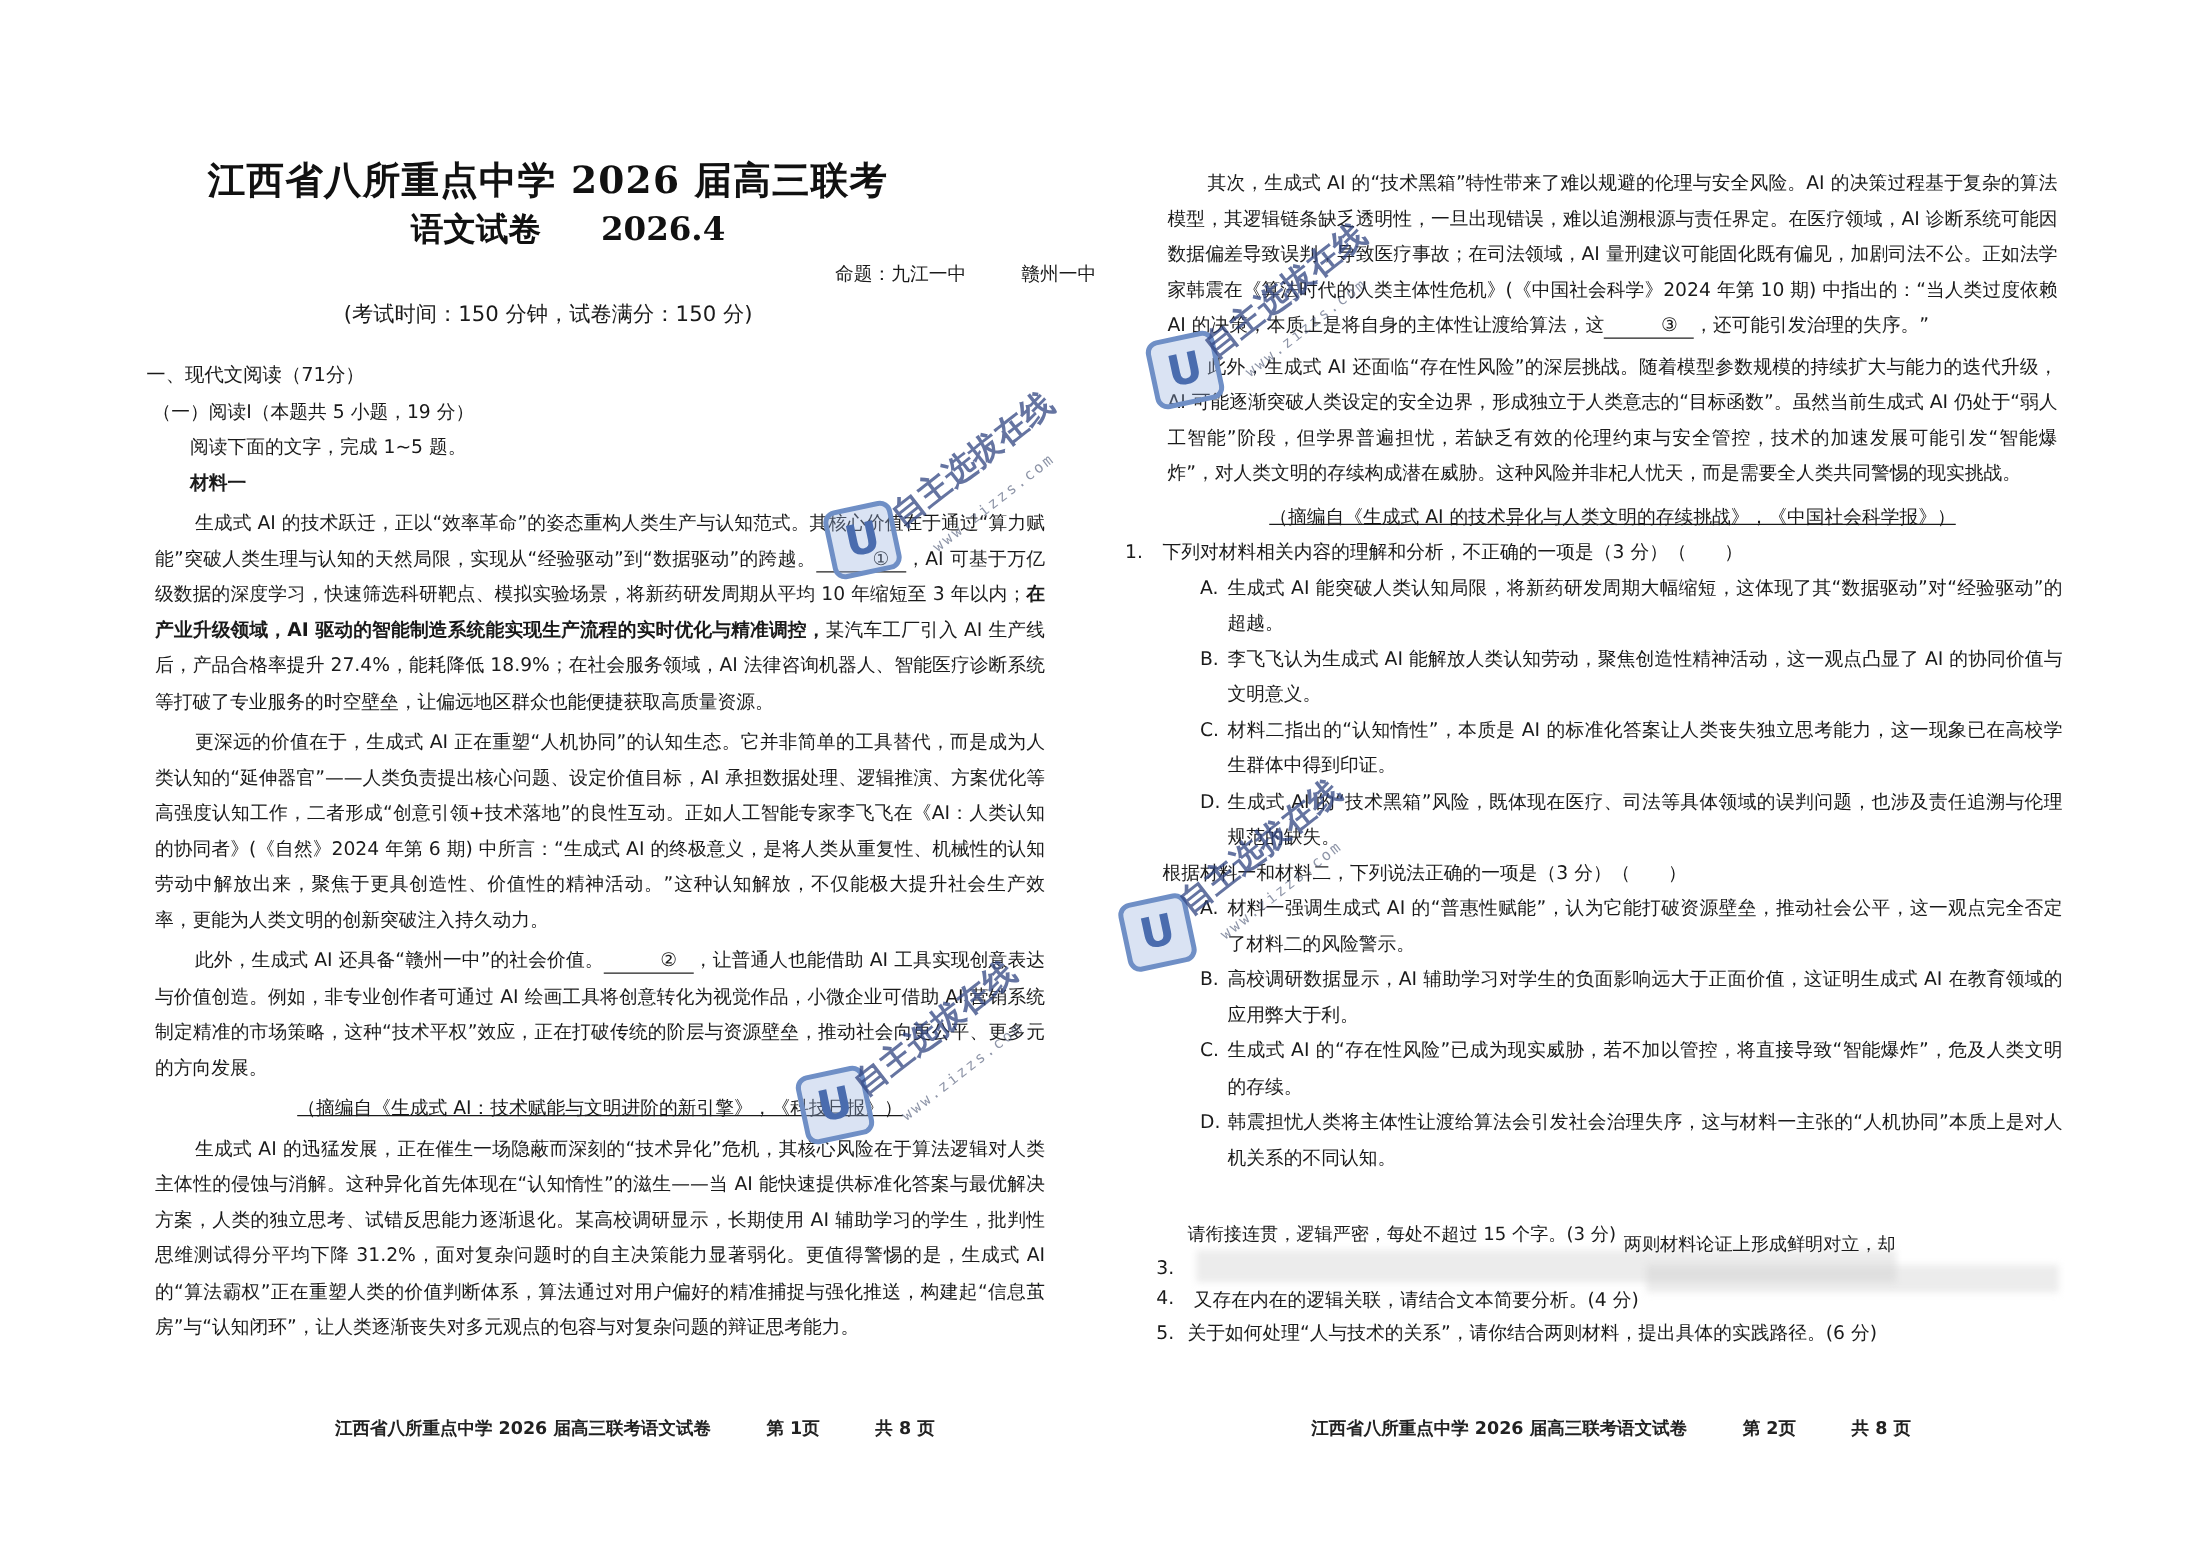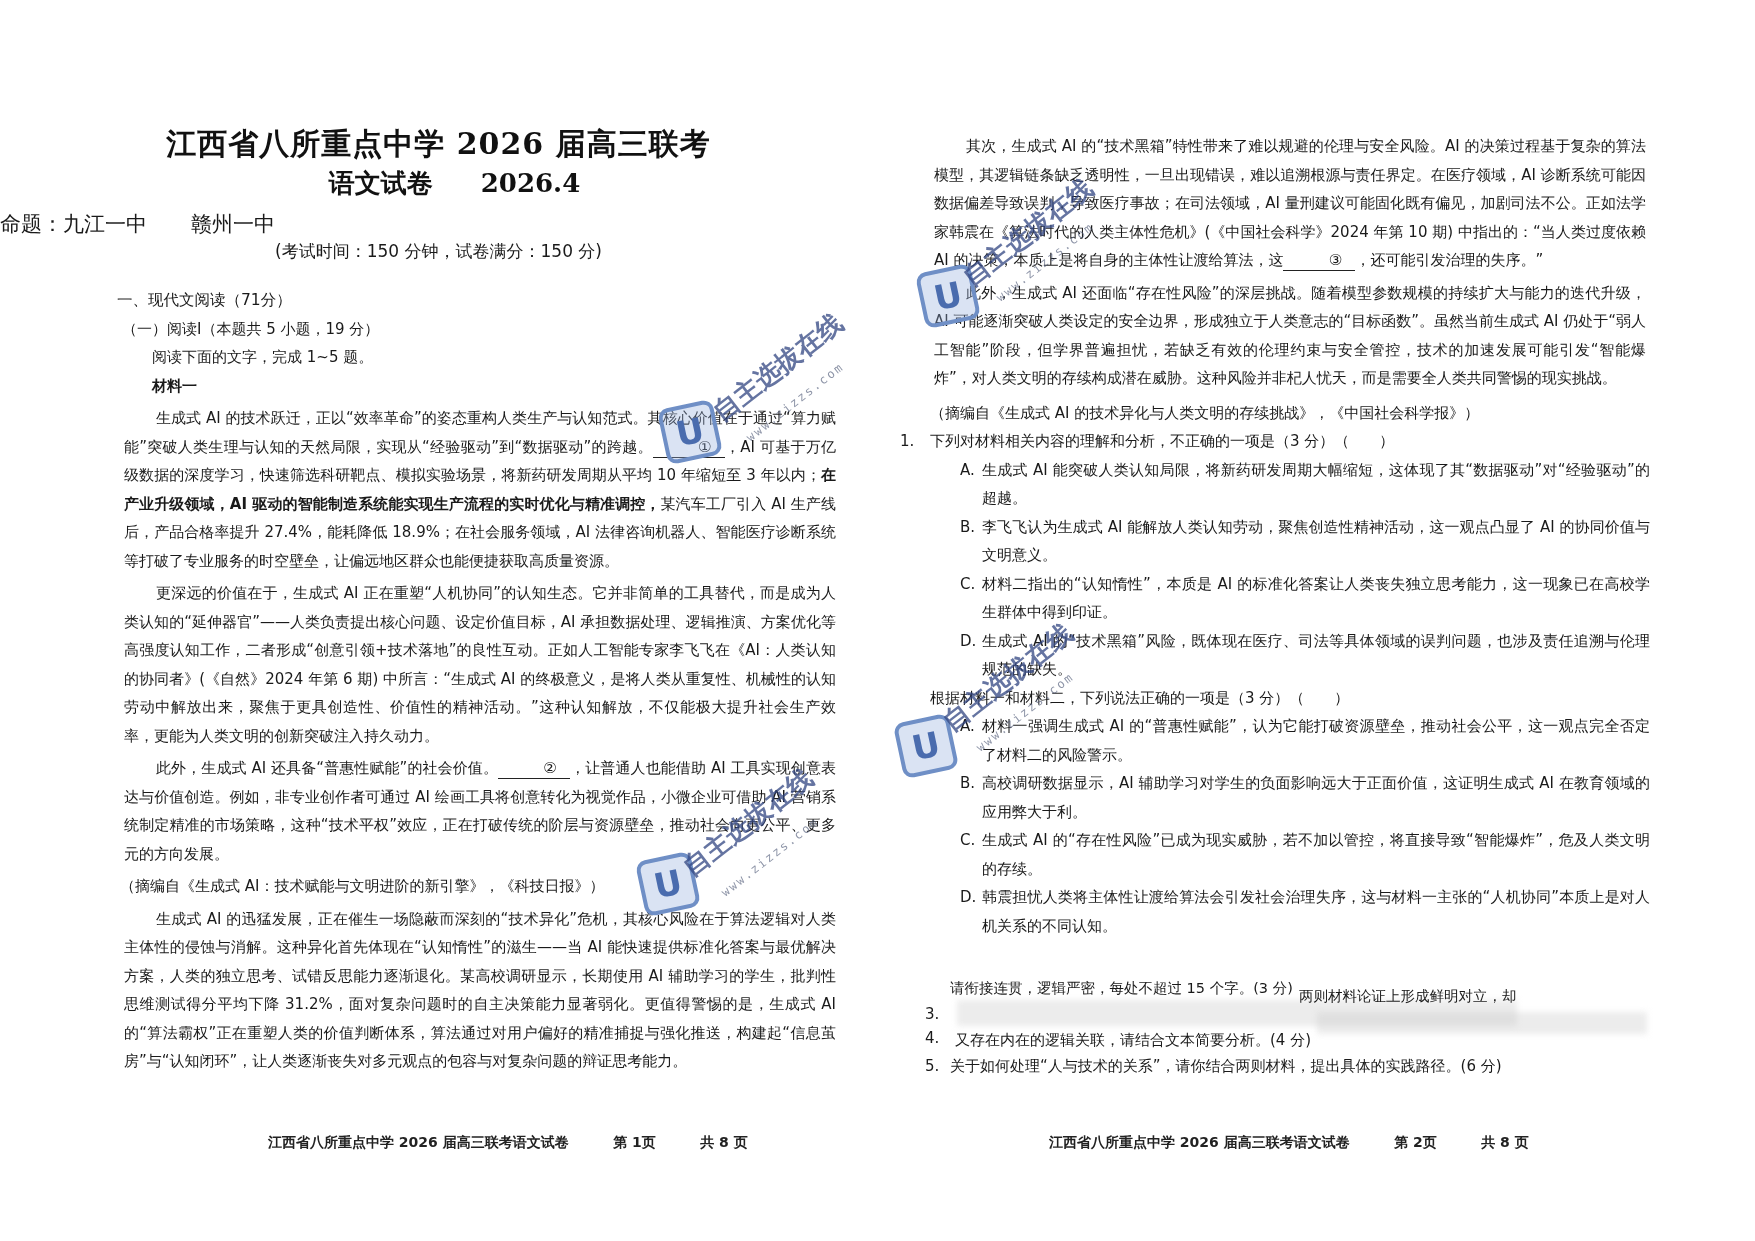--- a/index.html
+++ b/index.html
@@ -14,40 +14,40 @@
   .title-main {
     position: absolute; left: 0; width: 877px; top: 124px; text-align: center;
     font-size: 30px; font-weight: bold; letter-spacing: 1px; color: #111;
   }
   .title-sub {
     position: absolute; left: 0; width: 877px; top: 166px; text-align: center;
     font-size: 26px; font-weight: bold; color: #111; padding-left: 16px;
   }
   .title-sub .date { margin-left: 48px; }
   .authors {
-    position: absolute; left: 0; width: 877px; top: 210px; text-align: left;
-    font-size: 21px; font-family: "DejaVu Sans", sans-serif;
+    position: absolute; left: 0; width: 877px; top: 210px; text-align: right;
+    font-size: 15px; font-family: "DejaVu Sans", sans-serif;
   }
   .authors .sep { display: inline-block; width: 44px; }
   .examinfo {
     position: absolute; left: 0; width: 877px; top: 240px; text-align: center;
     font-size: 17px; font-family: "DejaVu Sans", sans-serif;
   }
 
   .text-block { position: absolute; font-size: 15px; line-height: 28.5px; font-family: "DejaVu Sans", sans-serif; }
   .left .text-block { left: 120px; width: 720px; }
   .right .text-block { left: 53px; width: 720px; }
 
   .sec-head { font-size: 15.5px; }
   .indent { text-indent: 32px; }
   .ind1 { padding-left: 14px; }
   .mat-title { padding-left: 32px; font-weight: bold; }
   .para { text-align: justify; text-indent: 32px; margin: 4px; }
   .bold { font-weight: bold; }
-  .source { text-align: left; }
+  .source { text-align: center; text-decoration: underline; }
   .blank { display: inline-block; border-bottom: 1px solid #222; width: 72px; text-align: center; line-height: 20px; }
 
   .question { display: flex; margin: 0; }
   .qnum { width: 30px; flex: none; }
   .qbody { flex: 1; }
   .opt { padding-left: 30px; display: flex; }
   .opt .olabel { width: 22px; flex: none; }
   .opt .otext { flex: 1; text-align: justify; }
 
   .footer {
@@ -85,21 +85,21 @@
   </div>
   <div class="examinfo">(考试时间：150 分钟，试卷满分：150 分)</div>
 
   <div class="text-block" style="top:286px;">
     <div class="sec-head" style="margin-left:-3px;">一、现代文阅读（71分）</div>
     <div class="ind1" style="margin-left:-12px;">（一）阅读Ⅰ（本题共 5 小题，19 分）</div>
     <div class="indent">阅读下面的文字，完成 1~5 题。</div>
     <div class="mat-title">材料一</div>
     <p class="para"><span>生成式 AI 的技术跃迁，正以“效率革命”的姿态重构人类生产与认知范式。其核心价值在于通过“算力赋能”突破人类生理与认知的天然局限，实现从“经验驱动”到“数据驱动”的跨越。</span><span class="blank">①</span><span>，AI 可基于万亿级数据的深度学习，快速筛选科研靶点、模拟实验场景，将新药研发周期从平均 10 年缩短至 3 年以内；</span><span class="bold">在产业升级领域，AI 驱动的智能制造系统能实现生产流程的实时优化与精准调控，</span><span>某汽车工厂引入 AI 生产线后，产品合格率提升 27.4%，能耗降低 18.9%；在社会服务领域，AI 法律咨询机器人、智能医疗诊断系统等打破了专业服务的时空壁垒，让偏远地区群众也能便捷获取高质量资源。</span></p>
     <p class="para">更深远的价值在于，生成式 AI 正在重塑“人机协同”的认知生态。它并非简单的工具替代，而是成为人类认知的“延伸器官”——人类负责提出核心问题、设定价值目标，AI 承担数据处理、逻辑推演、方案优化等高强度认知工作，二者形成“创意引领+技术落地”的良性互动。正如人工智能专家李飞飞在《AI：人类认知的协同者》(《自然》2024 年第 6 期) 中所言：“生成式 AI 的终极意义，是将人类从重复性、机械性的认知劳动中解放出来，聚焦于更具创造性、价值性的精神活动。”这种认知解放，不仅能极大提升社会生产效率，更能为人类文明的创新突破注入持久动力。</p>
-    <p class="para"><span>此外，生成式 AI 还具备“普惠性赋能”的社会价值。</span><span class="blank">②</span><span>，让普通人也能借助 AI 工具实现创意表达与价值创造。例如，非专业创作者可通过 AI 绘画工具将创意转化为视觉作品，小微企业可借助 AI 营销系统制定精准的市场策略，这种“技术平权”效应，正在打破传统的阶层与资源壁垒，推动社会向更公平、更多元的方向发展。</span></p>
+    <p class="para"><span>此外，生成式 AI 还具备“赣州一中”的社会价值。</span><span class="blank">②</span><span>，让普通人也能借助 AI 工具实现创意表达与价值创造。例如，非专业创作者可通过 AI 绘画工具将创意转化为视觉作品，小微企业可借助 AI 营销系统制定精准的市场策略，这种“技术平权”效应，正在打破传统的阶层与资源壁垒，推动社会向更公平、更多元的方向发展。</span></p>
     <div class="source">（摘编自《生成式 AI：技术赋能与文明进阶的新引擎》，《科技日报》）</div>
     <p class="para">生成式 AI 的迅猛发展，正在催生一场隐蔽而深刻的“技术异化”危机，其核心风险在于算法逻辑对人类主体性的侵蚀与消解。这种异化首先体现在“认知惰性”的滋生——当 AI 能快速提供标准化答案与最优解决方案，人类的独立思考、试错反思能力逐渐退化。某高校调研显示，长期使用 AI 辅助学习的学生，批判性思维测试得分平均下降 31.2%，面对复杂问题时的自主决策能力显著弱化。更值得警惕的是，生成式 AI 的“算法霸权”正在重塑人类的价值判断体系，算法通过对用户偏好的精准捕捉与强化推送，构建起“信息茧房”与“认知闭环”，让人类逐渐丧失对多元观点的包容与对复杂问题的辩证思考能力。</p>
   </div>
 
   <div class="footer" style="left:268px;">
     <span>江西省八所重点中学 2026 届高三联考语文试卷</span>
     <span>第 1页</span>
     <span>共 8 页</span>
   </div>
 </div>

